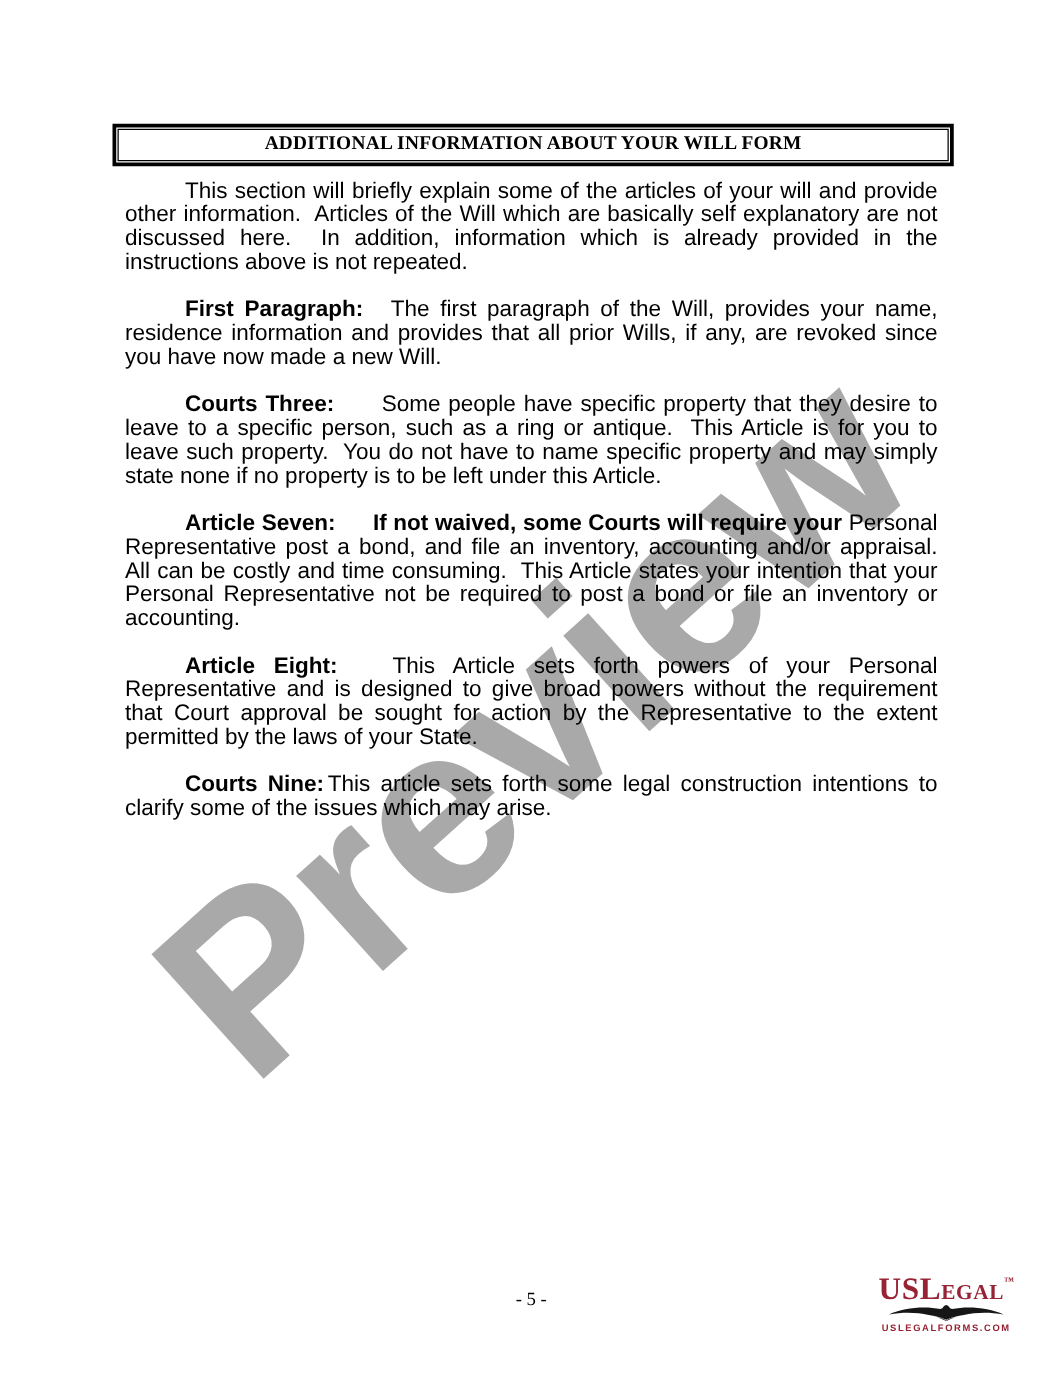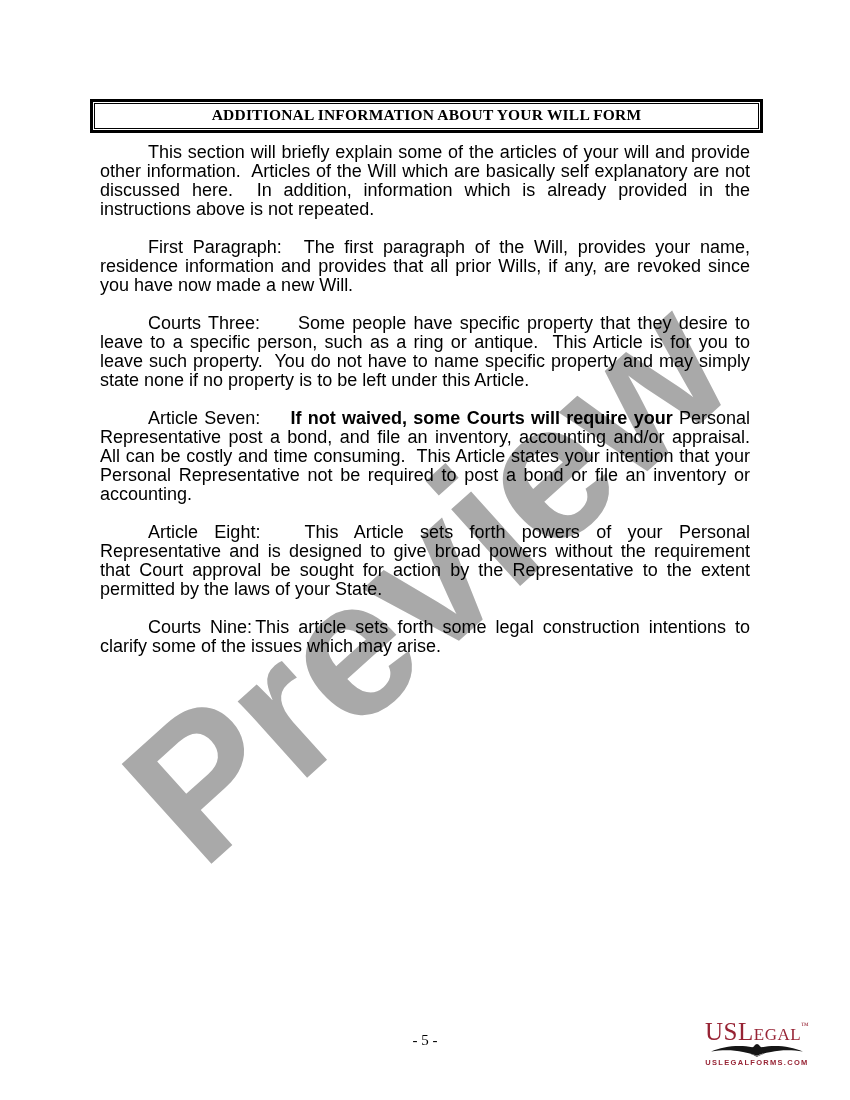--- a/index.html
+++ b/index.html
@@ -29,34 +29,34 @@
     font-family:"Liberation Serif","DejaVu Serif",serif;
     font-weight:bold; font-size:15.5px; line-height:16px;
     letter-spacing:0.2px;
   }
 
   .body-text {
     position:absolute; left:100px; top:143px; width:650px; z-index:2;
     font-size:18px; line-height:19px; text-align:justify;
   }
   .para { margin:0 0 19px 0; text-indent:48px; white-space:pre-wrap; }
-  .lbl { font-weight:normal; }
+  .lbl { font-weight:bold; }
   .bold { font-weight:bold; }
   .tab { display:inline-block; }
   .w3{width:3px} .w12{width:12px} .w22{width:22px} .w30{width:30px} .w38{width:38px} .w44{width:44px}
 
   .page-number {
     position:absolute; left:0; top:1032px; width:850px; z-index:2;
     text-align:center; font-family:"Liberation Serif","DejaVu Serif",serif;
     font-size:15px;
   }
 
   .logo { position:absolute; left:694px; top:1019px; width:126px; z-index:2; text-align:center; }
   .logo-word {
-    font-family:"Liberation Serif","DejaVu Serif",serif; font-weight:normal;
+    font-family:"Liberation Serif","DejaVu Serif",serif; font-weight:bold;
     line-height:1; white-space:nowrap; letter-spacing:0.5px;
   }
   .logo-word .lg { font-size:25px; }
   .logo-word .smcaps { font-size:17px; }
   .logo-word .tm { font-size:8px; vertical-align:12px; letter-spacing:0; }
   .eagle { display:block; margin:-1px auto 1px auto; width:112px; height:14px; }
   .logo-url {
     font-family:"Liberation Sans","DejaVu Sans",sans-serif;
     font-size:7.5px; font-weight:bold; letter-spacing:1.3px; white-space:nowrap;
   }

